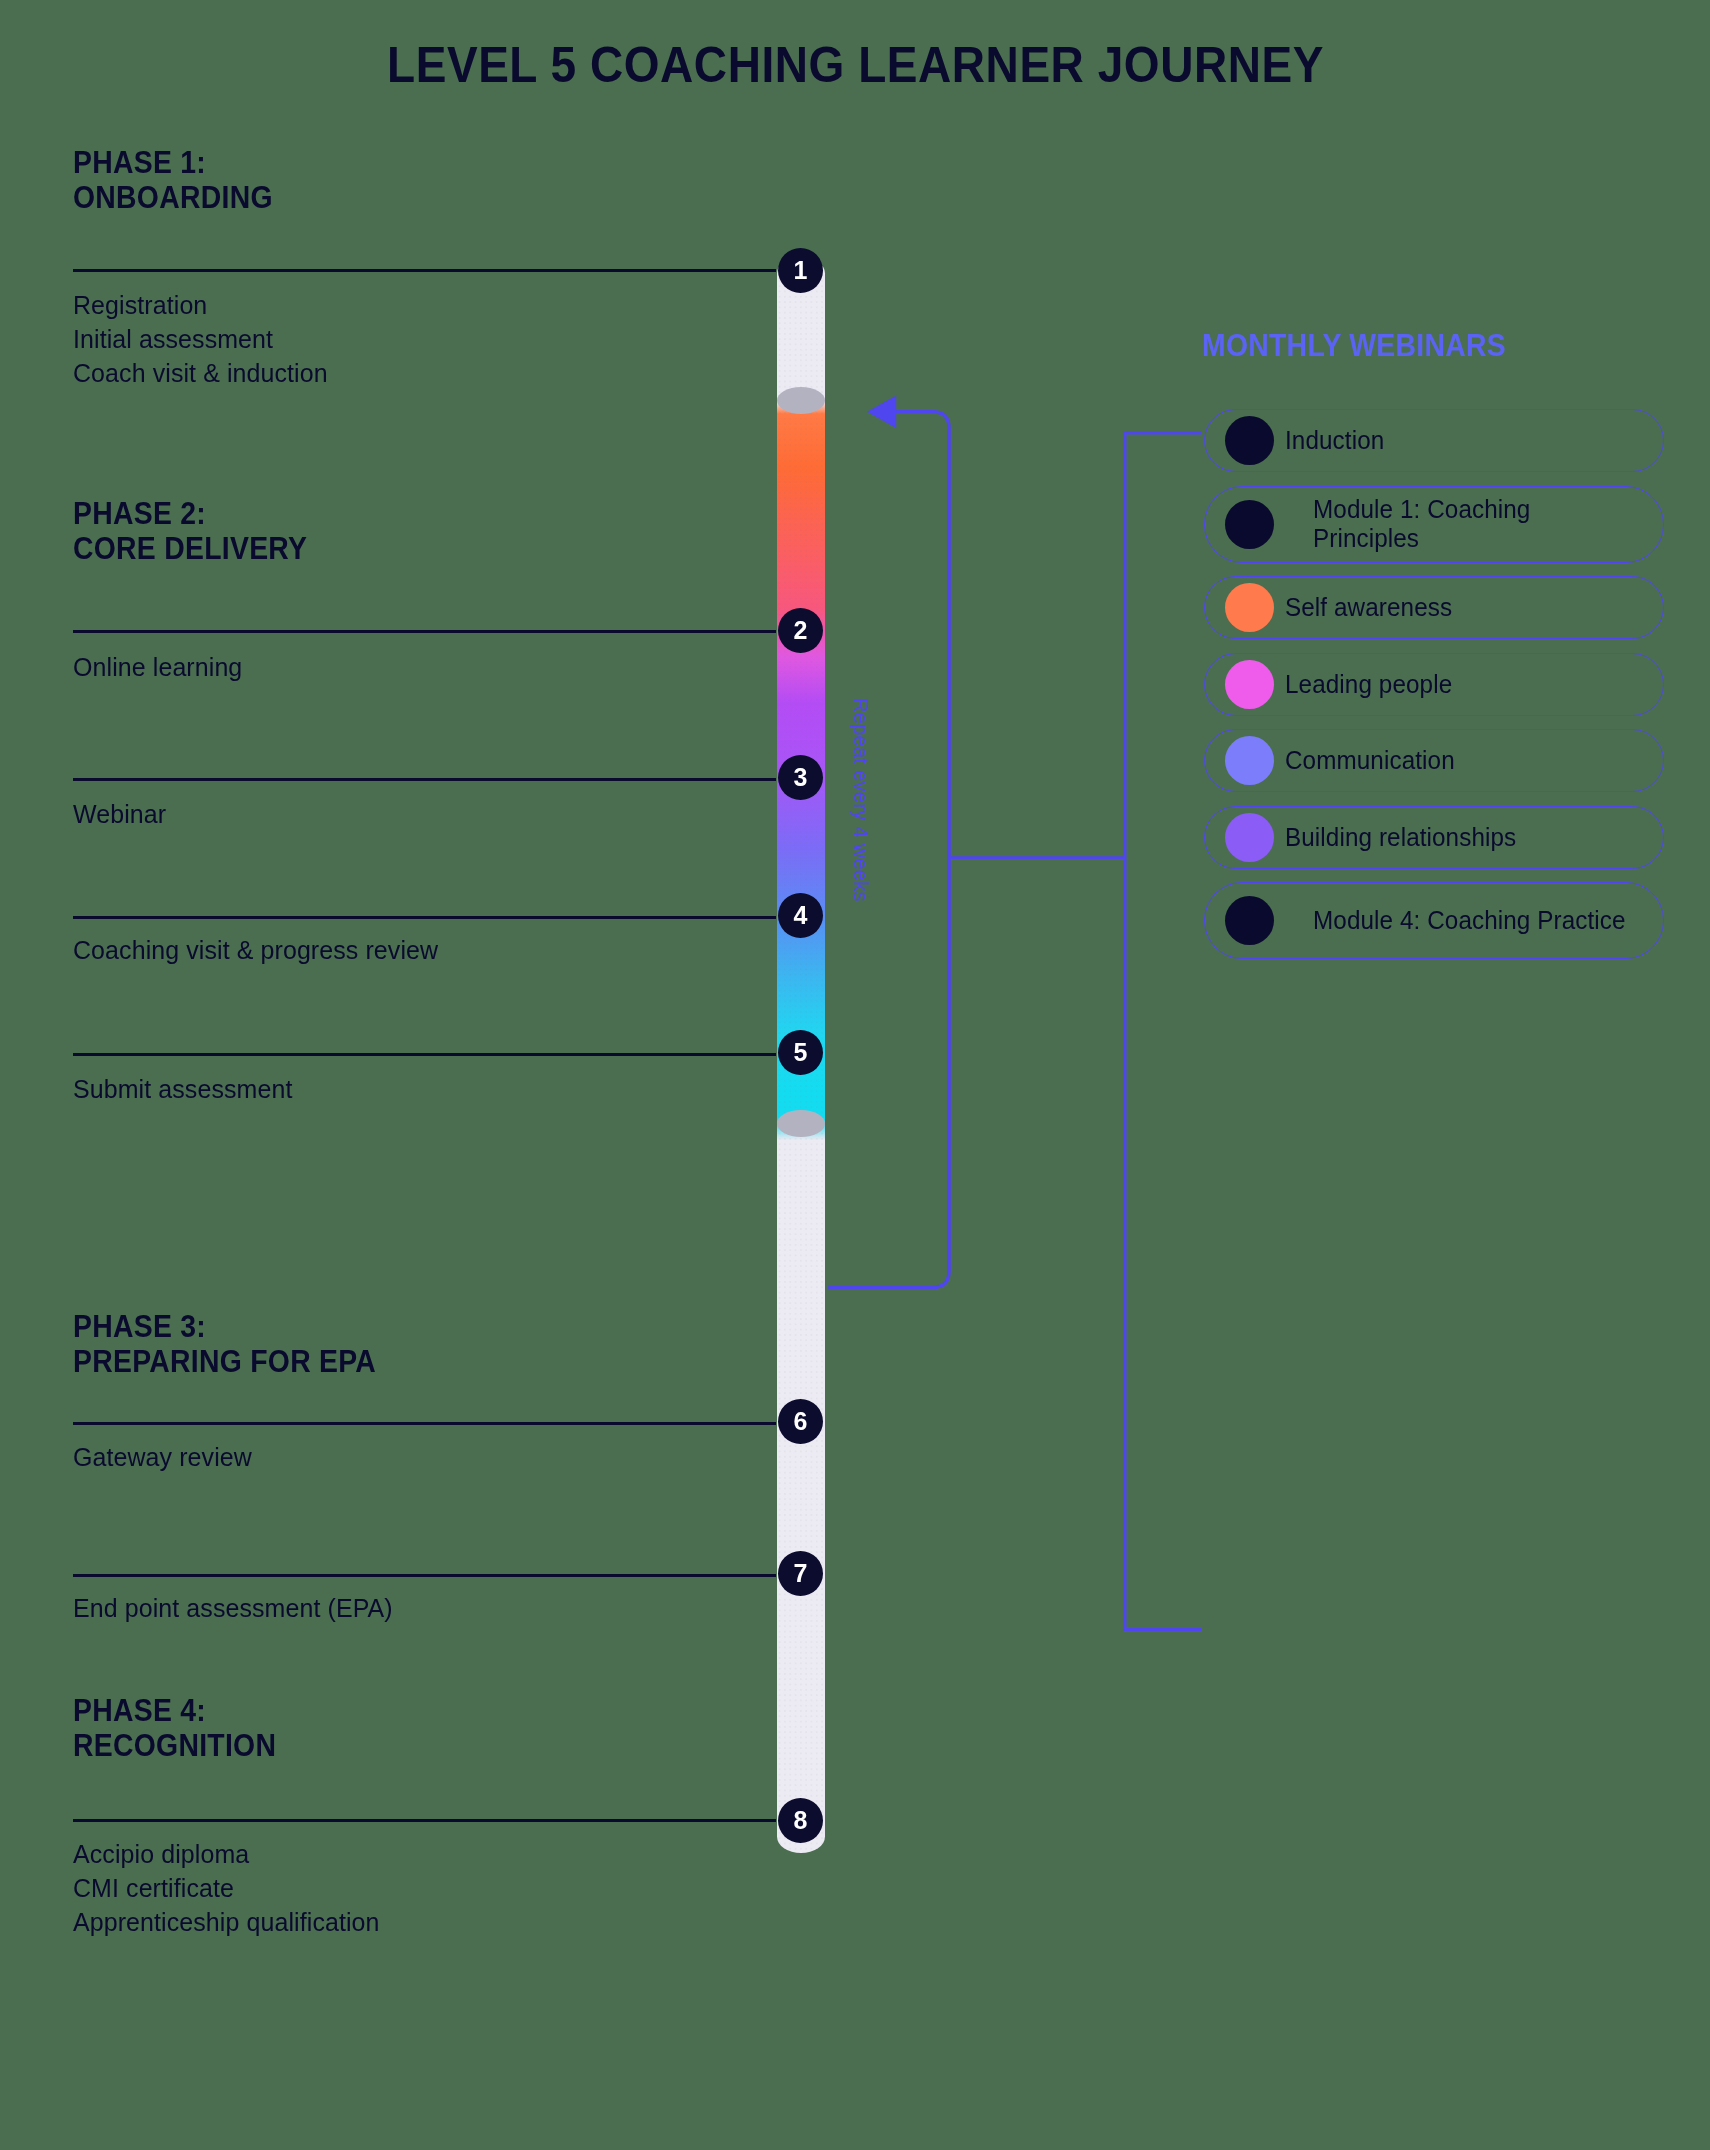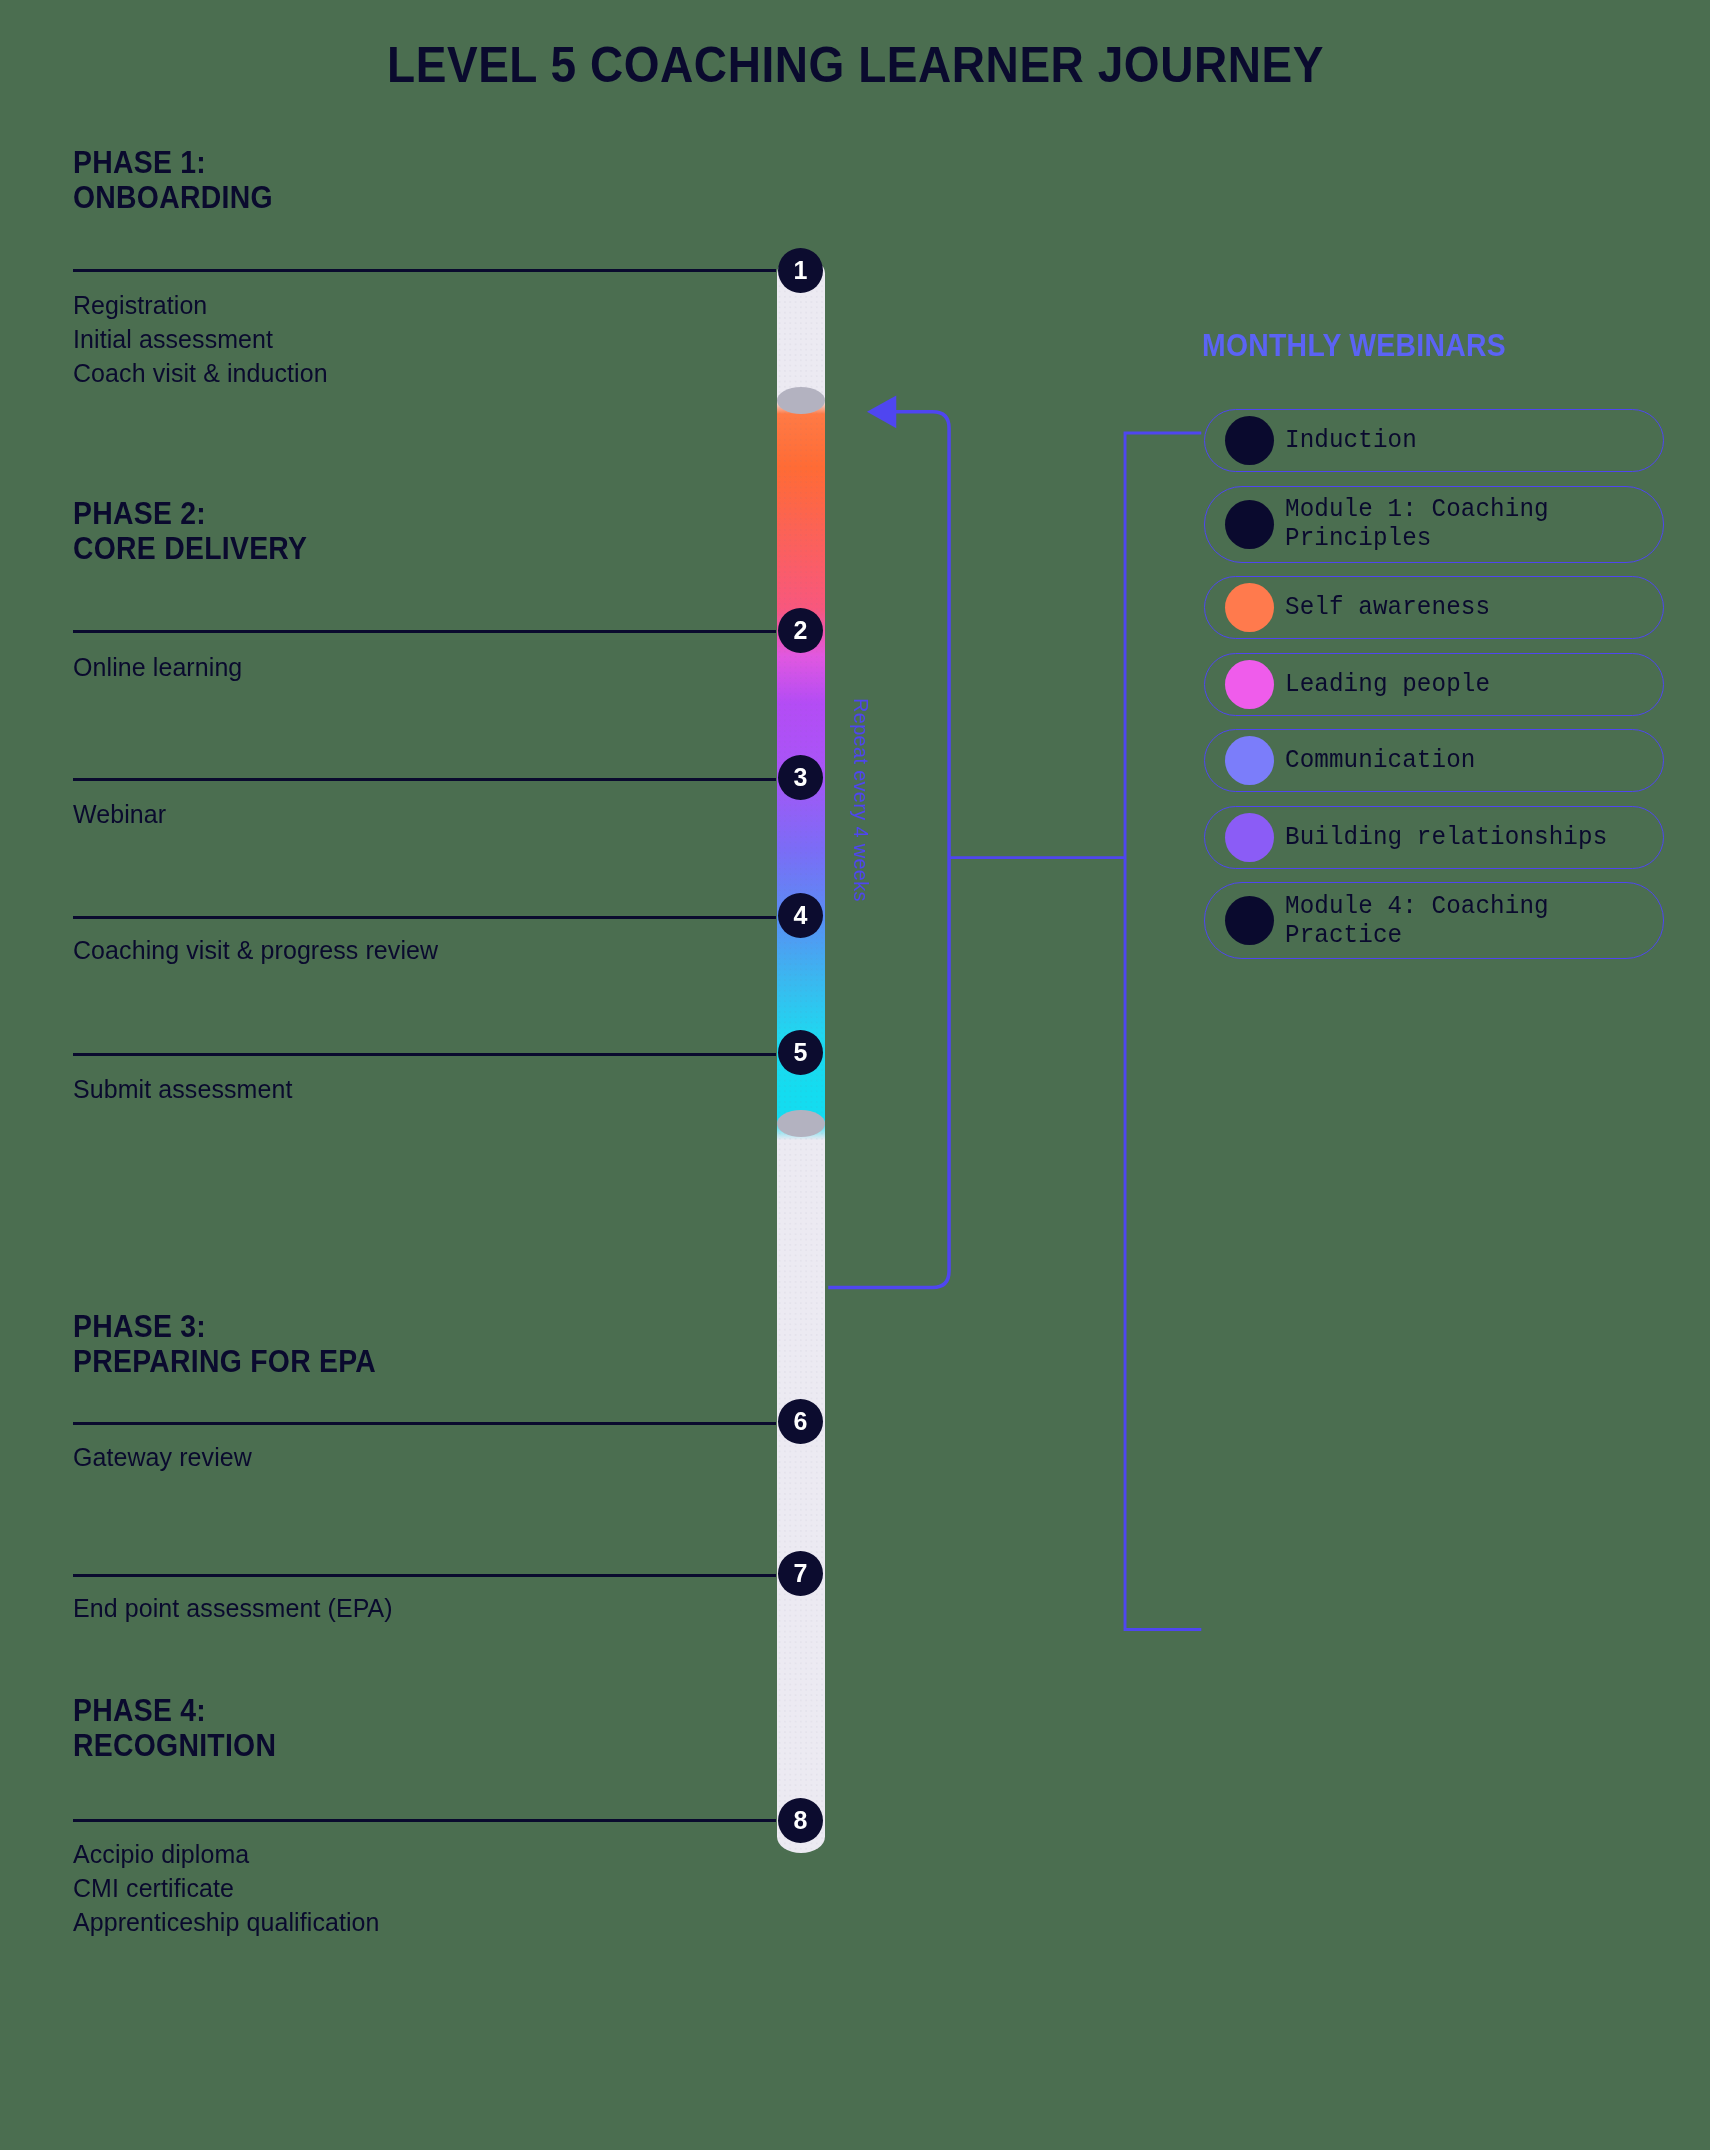--- a/index.html
+++ b/index.html
@@ -124,32 +124,32 @@
   
   .web-title{
     position:absolute;left:1202px;top:328px;
     color:#5b63f5;
     font-size:30.5px;
     font-weight:700;
     letter-spacing:0.3px;
     transform:scaleX(.93);
     transform-origin:left center;
   }
-  .web-list{position:absolute;left:1204px;top:409px;width:460px;font-family:Liberation Mono, monospace;}
+  .web-list{position:absolute;left:1204px;top:409px;width:460px;}
   .web-item{
     position:relative;
     box-sizing:border-box;
     border:1.8px solid #4f46f0;
     border-radius:38px;
     display:flex;align-items:center;
     padding:0 16.4px 0 20px;
     margin-bottom:13.5px;
   }
   .web-item.h1{height:63px;}
-  .web-item.h2{height:77px;}
+  .web-item.h2{height:77px;gap:28px;}
   .web-dot{
     width:49px;height:49px;border-radius:50%;
     flex:0 0 49px;margin-right:10.6px;
   }
   .web-label{
     color:#0a0a2e;
     font-size:25px;
     line-height:1.16;
     letter-spacing:0.1px;
     transform:scaleX(.97);

